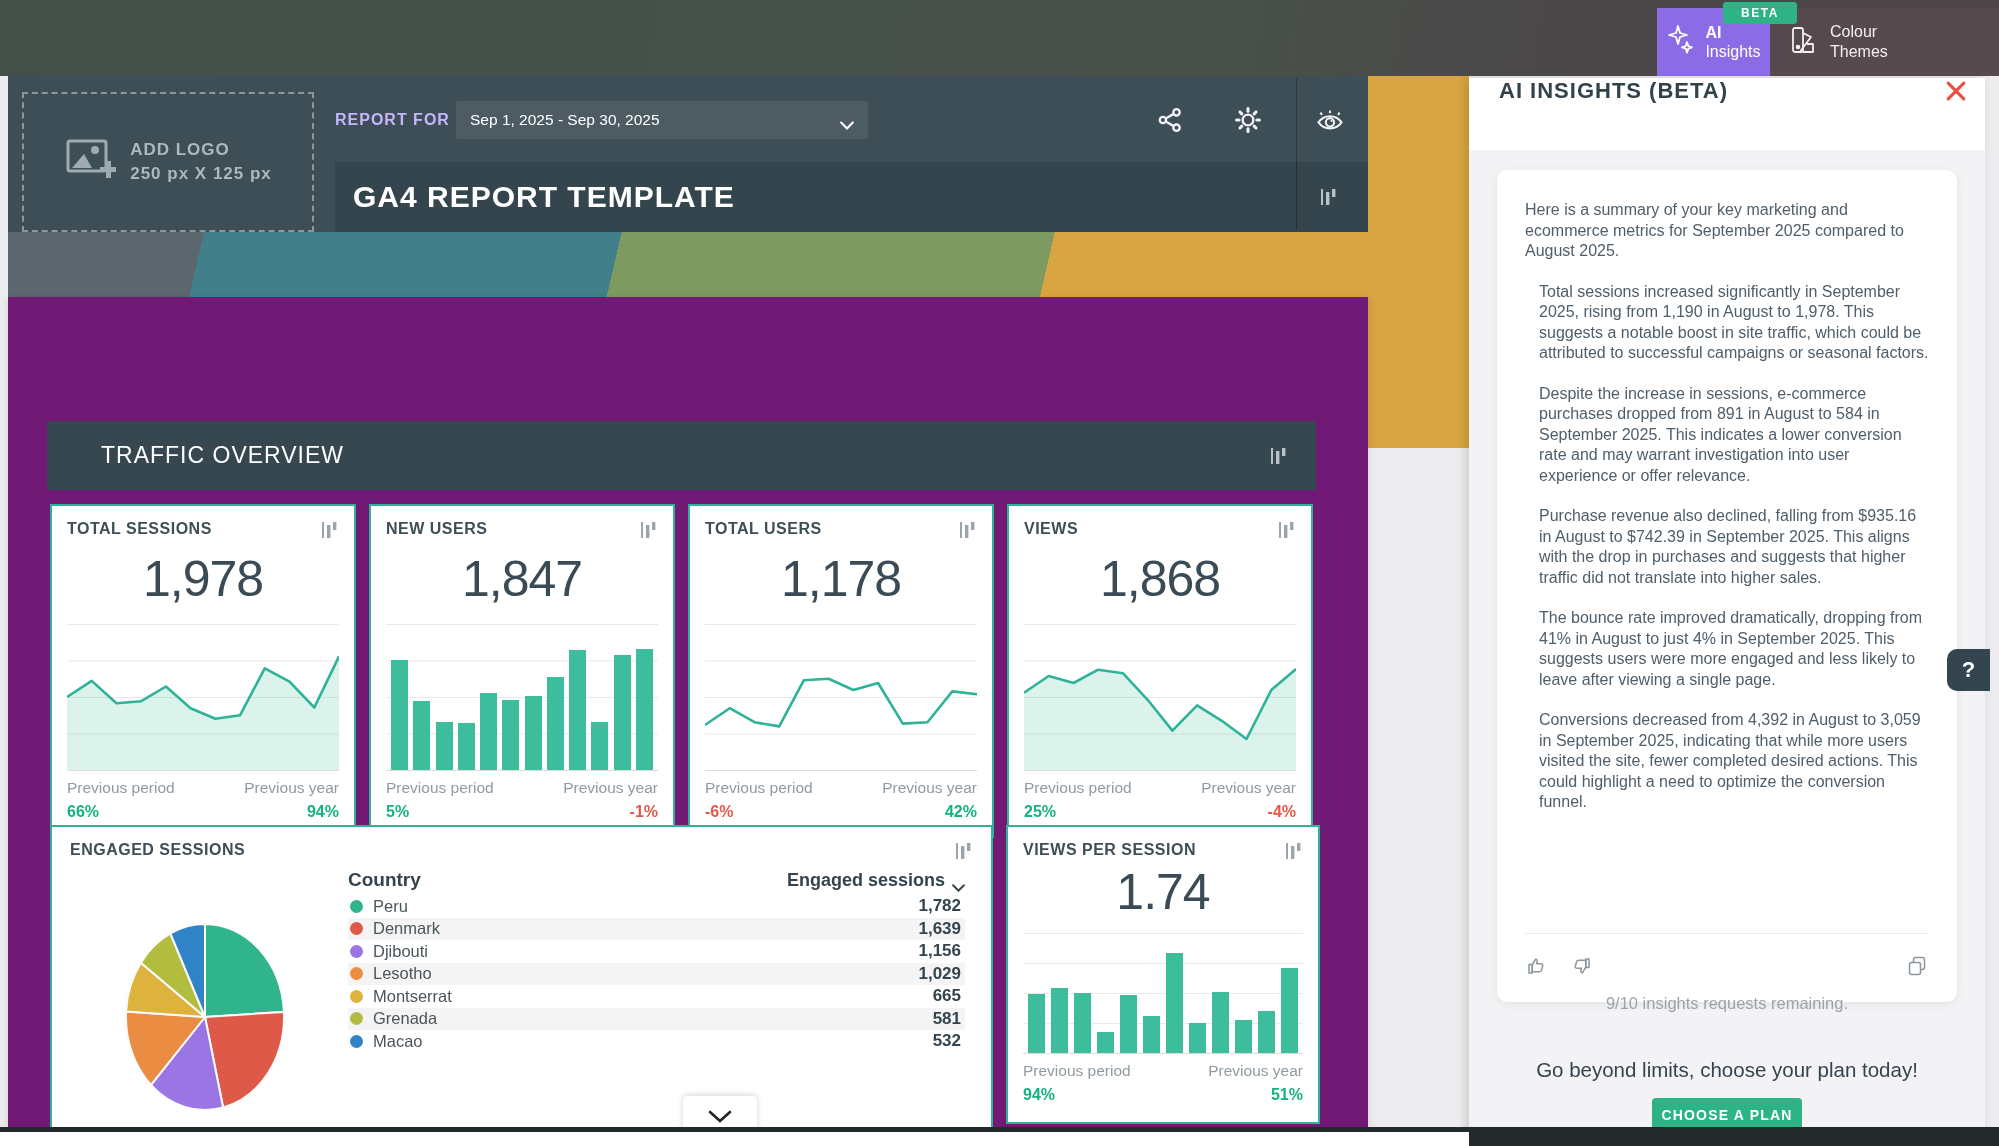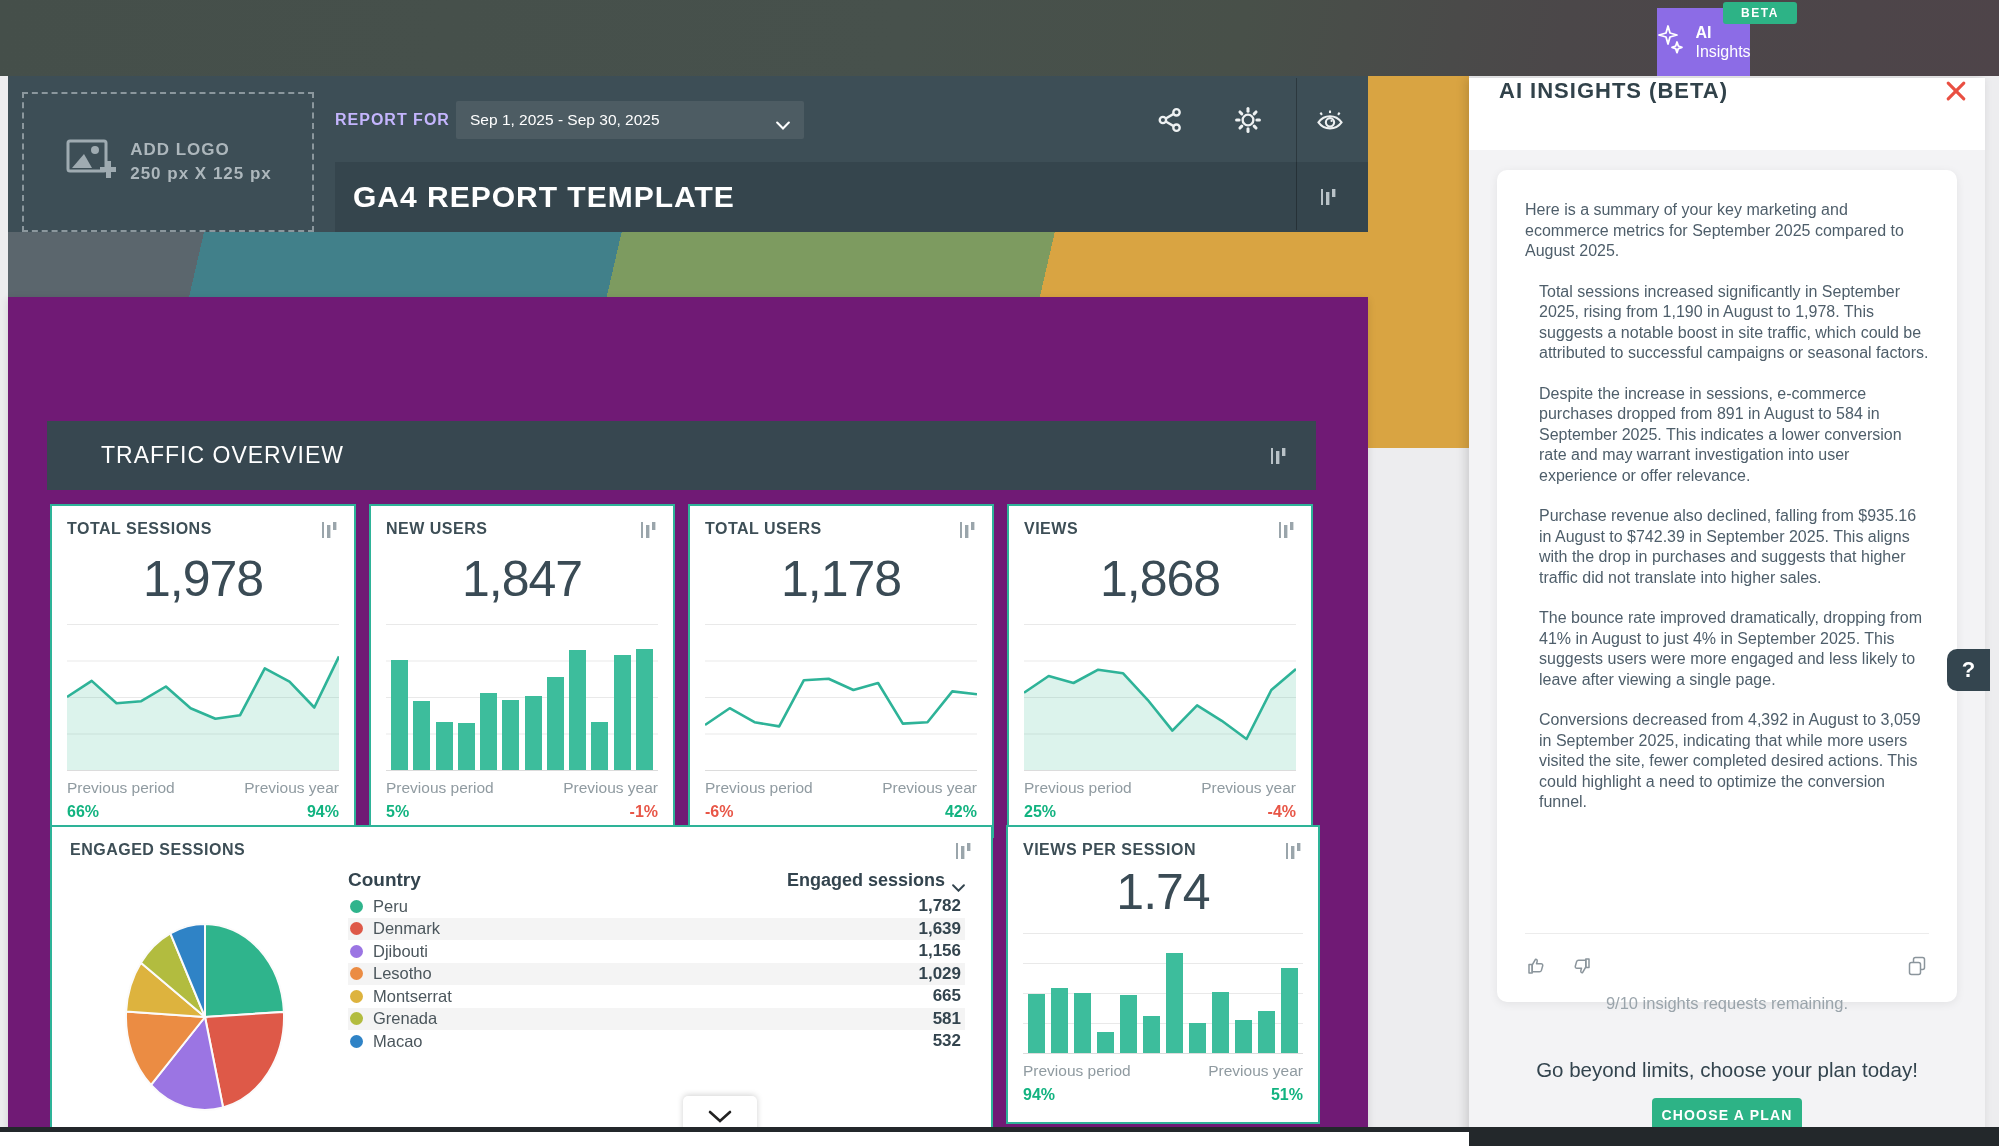--- a/index.html
+++ b/index.html
@@ -2,42 +2,42 @@
 <html><head>
 <meta charset="utf-8">
 <style>
   html,body{margin:0;padding:0;background:#e9eaec;}
   body{font-family:"Liberation Sans","DejaVu Sans",sans-serif;}
   #stage{position:relative;width:1999px;height:1146px;overflow:hidden;background:#ededef;}
 
   
   #topbar{position:absolute;left:0;top:0;width:1999px;height:76px;z-index:6;
     background:linear-gradient(100deg,#454f4a 0%,#47514c 45%,#485049 62%,#4b4749 78%,#4e4449 100%);}
-  #ai-insights-btn{position:absolute;left:1657px;top:8px;width:93px;height:68px;background:#8c6ce6;
+  #ai-insights-btn{position:absolute;left:1657px;top:8px;width:113px;height:68px;background:#8c6ce6;
     display:flex;align-items:center;justify-content:center;gap:9px;cursor:pointer;}
   #ai-insights-btn .lines{color:#fff;font-size:16px;line-height:19px;}
   #ai-insights-btn .lines .l1{font-weight:bold;}
   #beta-badge{position:absolute;left:1723px;top:2px;width:74px;height:22px;background:#2db386;color:#fff;
     font-size:12px;font-weight:bold;letter-spacing:1.5px;display:flex;align-items:center;justify-content:center;border-radius:3px;z-index:7;}
   #colour-themes-btn{position:absolute;left:1770px;top:8px;width:229px;height:68px;background:#564a4e;
     display:flex;align-items:center;justify-content:flex-start;gap:12px;padding-left:18px;box-sizing:border-box;cursor:pointer;}
   #colour-themes-btn .lines{color:#f2f0f1;font-size:16px;line-height:20px;}
 
   
   #stripes{position:absolute;left:8px;top:76px;width:1461px;height:372px;z-index:0;
     background:linear-gradient(103deg,#5b666d 0%,#5b666d 15%,#41808a 15%,#41808a 42%,#7d9b60 42%,#7d9b60 70%,#d9a442 70%,#d9a442 100%);}
 
   
   #rpt-header{position:absolute;left:8px;top:76px;width:1360px;height:156px;background:#3d4e56;z-index:2;}
   #add-logo{position:absolute;left:14px;top:16px;width:292px;height:140px;border:2px dashed #8b979d;
     box-sizing:border-box;display:flex;align-items:center;justify-content:center;gap:14px;cursor:pointer;z-index:3;}
   #add-logo .txt{color:#adb7bc;font-weight:bold;letter-spacing:1px;font-size:17px;line-height:24px;}
   #report-for{position:absolute;left:327px;top:0;height:88px;display:flex;align-items:center;color:#c4b5fd;
     font-size:16px;letter-spacing:1px;font-weight:bold;}
-  #date-select{position:absolute;left:448px;top:25px;width:348px;height:38px;background:#4d5c63;border-radius:2px;
+  #date-select{position:absolute;left:448px;top:25px;width:412px;height:38px;background:#4d5c63;border-radius:2px;
     display:flex;align-items:center;justify-content:space-between;padding:0 14px;box-sizing:border-box;color:#fff;
     font-size:15.5px;cursor:pointer;}
   .hdr-icon{position:absolute;top:22px;width:44px;height:44px;display:flex;align-items:center;justify-content:center;cursor:pointer;}
   #share-icon{left:1140px;}
   #gear-icon{left:1218px;}
   #eye-icon{left:1300px;}
   #hdr-divider{position:absolute;left:1288px;top:2px;width:1px;height:152px;background:rgba(0,0,0,.28);z-index:4;}
   #title-bar{position:absolute;left:327px;top:86px;width:1033px;height:70px;background:#35454d;display:flex;align-items:center;z-index:3;}
   #title-bar .ttl{color:#fff;font-size:30px;font-weight:800;letter-spacing:1px;padding-left:18px;}
   #title-bar .wicon{position:absolute;right:30px;}
@@ -129,20 +129,34 @@
           <path d="M12 2 L14 9 L21 11 L14 13 L12 20 L10 13 L3 11 L10 9 Z"></path>
           <path d="M21 18 L22.3 22 L26 23.3 L22.3 24.6 L21 28.6 L19.7 24.6 L16 23.3 L19.7 22 Z"></path>
         </svg>
       </span>
       <span class="lines">
         <div class="l1">AI</div>
         <div>Insights</div>
       </span>
     </div>
     <div id="beta-badge">BETA</div>
+    <div id="colour-themes-btn">
+      <span>
+        <svg width="30" height="32" viewBox="0 0 30 32" fill="none" stroke="#f2f0f1" stroke-width="1.8" stroke-linejoin="round">
+          <rect x="5" y="4" width="10" height="24" rx="2"></rect>
+          <path d="M15 9 L23 13 L12.5 27"></path>
+          <path d="M15 28 L25 28 L25 20 L19 20"></path>
+          <circle cx="10" cy="23" r="1.4" fill="#f2f0f1"></circle>
+        </svg>
+      </span>
+      <span class="lines">
+        <div>Colour</div>
+        <div>Themes</div>
+      </span>
+    </div>
   </div>
 
   <div id="rpt-header">
     <div id="add-logo">
       <span>
         <svg width="52" height="50" viewBox="0 0 52 50" fill="#9fabb1">
           <rect x="4" y="6" width="38" height="30" rx="2" fill="none" stroke="#9fabb1" stroke-width="3"></rect>
           <circle cx="31" cy="15" r="4"></circle>
           <path d="M8 33 L20 19 L28 33 Z"></path>
           <path d="M36 32 h6 v-6 h5 v6 h6 v5 h-6 v6 h-5 v-6 h-6 Z"></path>

